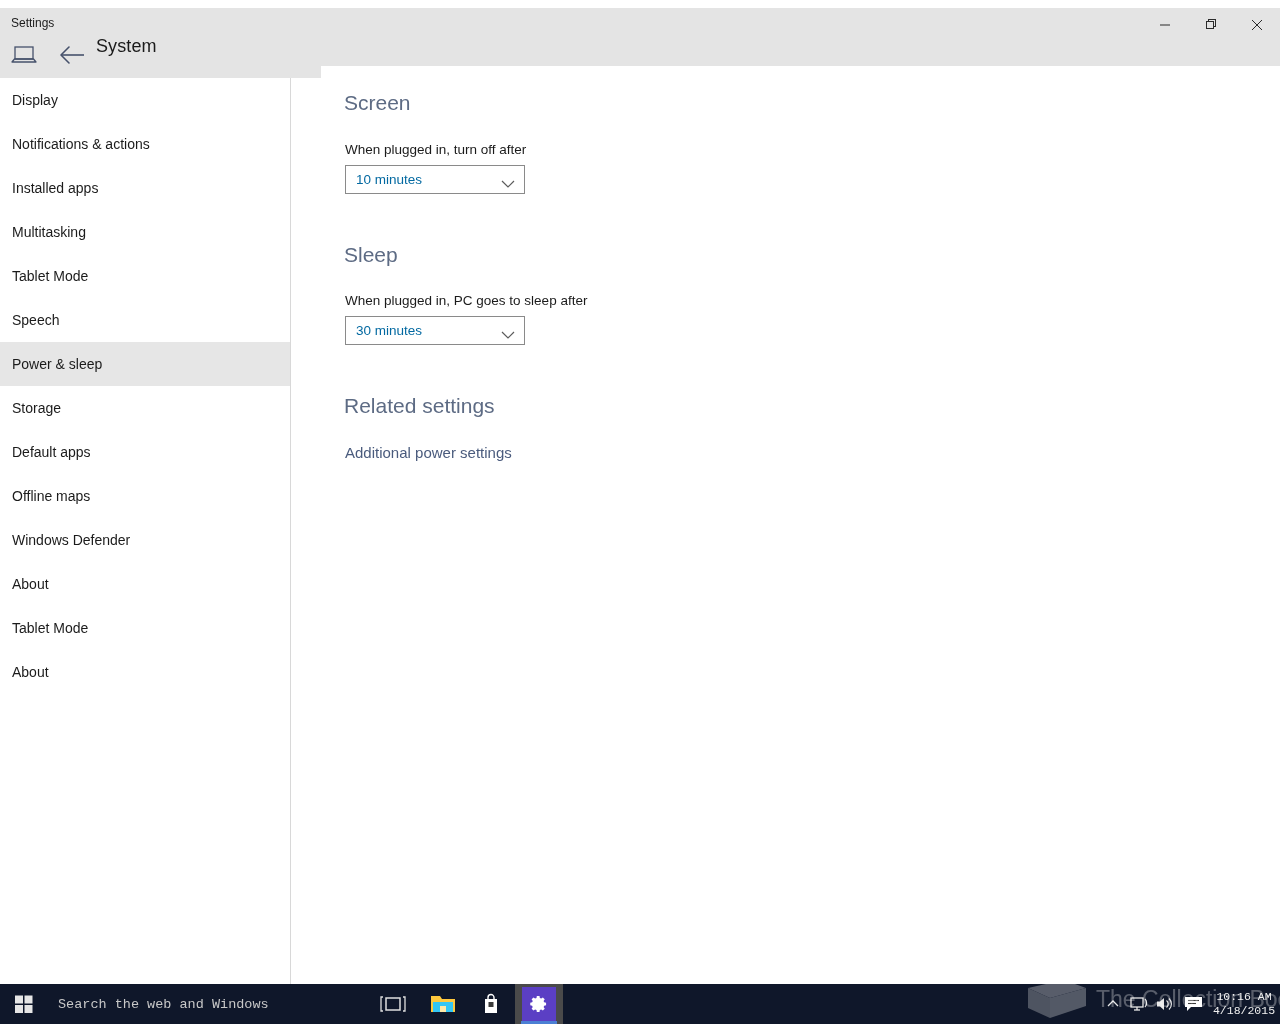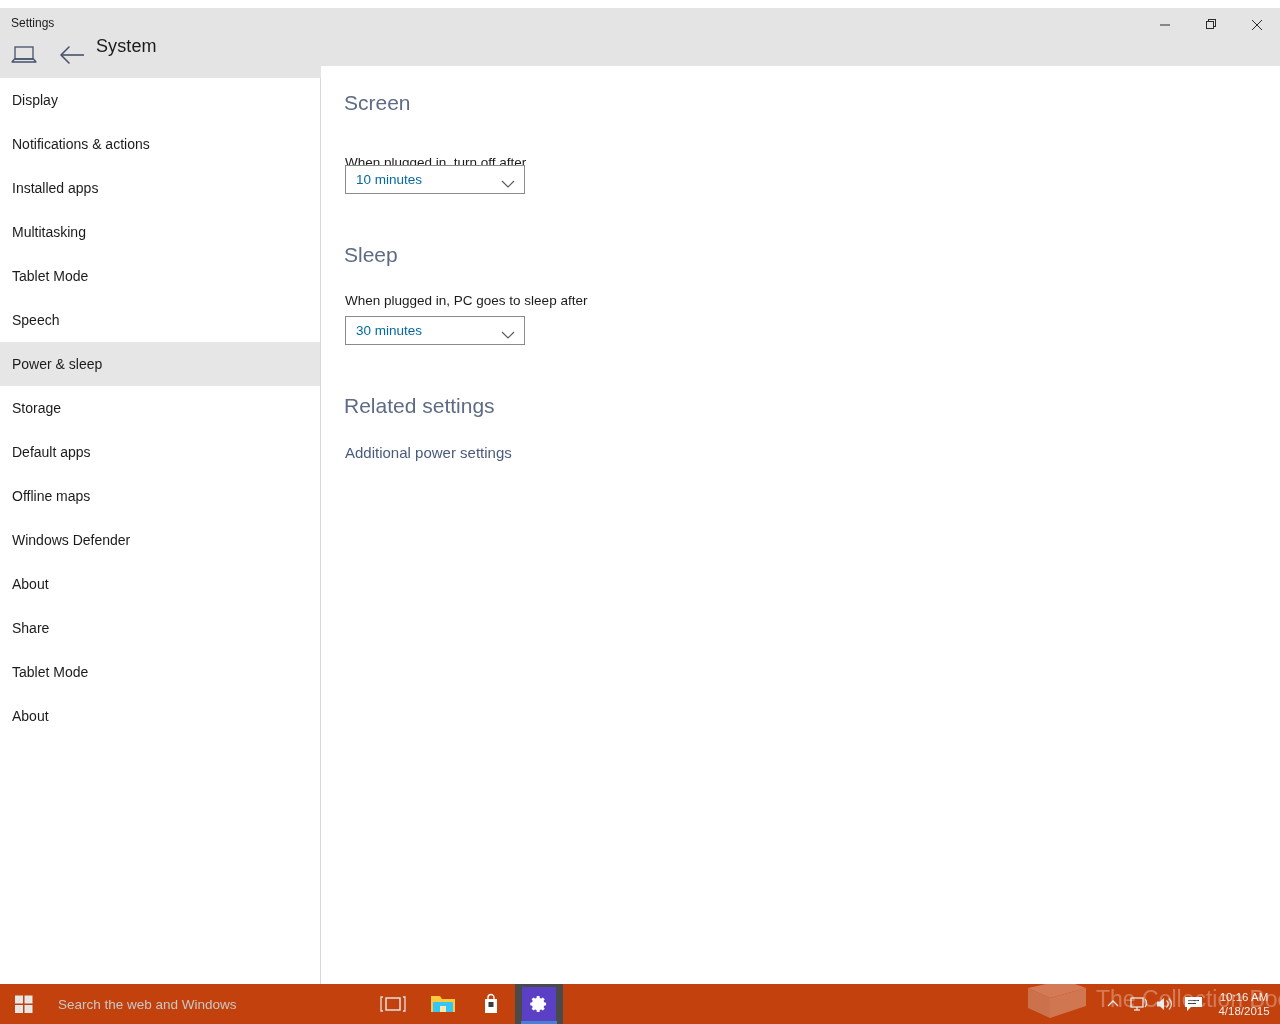--- a/index.html
+++ b/index.html
@@ -47,21 +47,21 @@
     background:#ffffff; border:1px solid #8a8a8a;
   }
   .searchbox .ph {
     position:absolute; left:11px; top:6px;
     font-size:13.5px; color:#6f6f6f;
   }
   .searchbox .mag { position:absolute; right:8px; top:6px; width:17px; height:17px; color:#6b6b6b; }
 
   
   .sidebar {
-    position:absolute; left:0; top:78px; width:321px; height:906px;
+    position:absolute; left:0; top:78px; width:291px; height:906px;
     background:#ffffff; border-right:1px solid #d8d8d8;
   }
   .nav-item {
     position:relative; height:44px; display:flex; align-items:center;
     padding-left:12px;
     font-size:14px; color:#1b1b1b;
   }
   .nav-item.active { background:#e6e6e6; }
 
   
@@ -74,21 +74,22 @@
     position:absolute; width:180px; height:29px;
     background:#ffffff; border:1px solid #8a8a8a;
   }
   .combo .val { position:absolute; left:10px; top:6px; font-size:13.5px; color:#0369a1; }
   .combo .chev { position:absolute; right:9px; top:9px; width:14px; height:10px; color:#5c5c5c; }
   .link { position:absolute; font-size:15px; color:#4a5b7d; }
 
   
   .taskbar {
     position:absolute; left:0; top:984px; width:1280px; height:40px;
-    background:#c2410c;
+    background:#0f172a;
+    font-family:Liberation Mono, monospace;
   }
   .start-btn {
     position:absolute; left:0; top:0; width:47px; height:40px;
     display:flex; align-items:center; justify-content:center;
   }
   .tb-search {
     position:absolute; left:47px; top:0; width:310px; height:40px;
     display:flex; align-items:center;
   }
   .tb-search .ph { padding-left:11px; font-size:13.5px; color:#c8c8c8; }
@@ -211,33 +212,30 @@
       <div class="nav-item">
         <span>Offline maps</span>
       </div>
       <div class="nav-item">
         <span>Windows Defender</span>
       </div>
       <div class="nav-item">
         <span>About</span>
       </div>
       <div class="nav-item">
-        <span>Share</span>
-      </div>
-      <div class="nav-item">
         <span>Tablet Mode</span>
       </div>
       <div class="nav-item">
         <span>About</span>
       </div>
     </div>
 
   <div class="content">
     <div class="section-head" style="left:23px; top:25px;">Screen</div>
-    <div class="field-label" style="left:24px; top:76px;margin-top:13px;">When plugged in, turn off after</div>
+    <div class="field-label" style="left:24px; top:76px;">When plugged in, turn off after</div>
     <div class="combo" style="left:24px; top:99px;">
       <div class="val">10 minutes</div>
       <div class="chev">
         <svg width="14" height="10" viewBox="0 0 14 10">
             <polyline points="1,2 7,8 13,2" fill="none" stroke="currentColor" stroke-width="1.2"></polyline>
           </svg>
       </div>
     </div>
 
     <div class="section-head" style="left:23px; top:177px;">Sleep</div>

